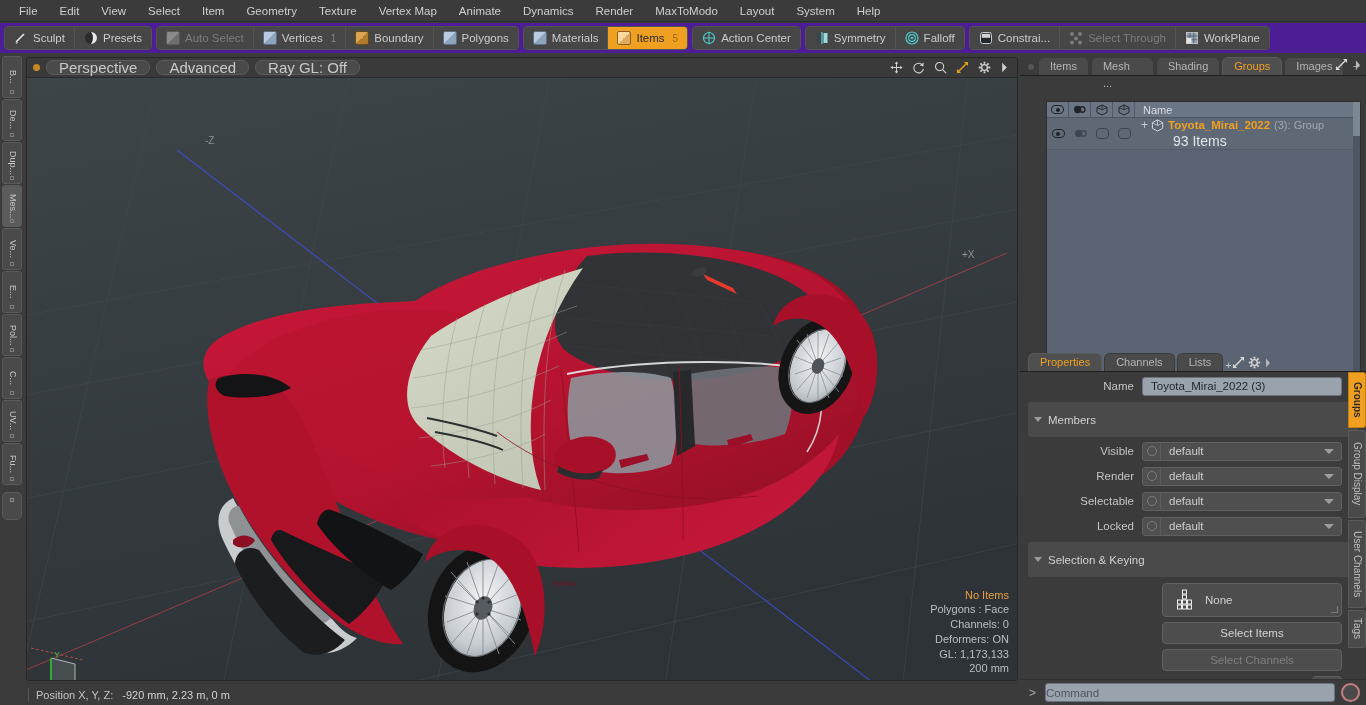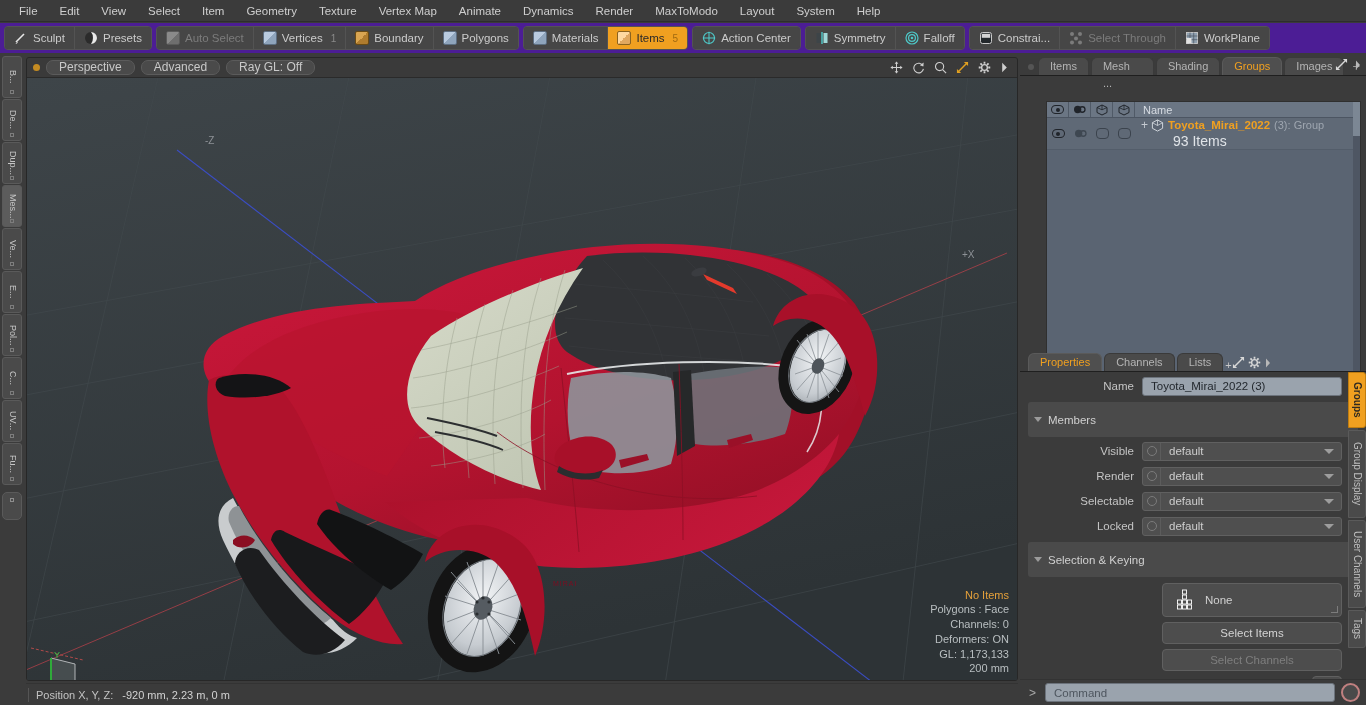--- a/index.html
+++ b/index.html
@@ -81,21 +81,21 @@
     background:#2e3436; border:1px solid #272727; border-radius:3px; overflow:hidden;
   }
   .vp-header {
     position:absolute; left:0; top:0; width:100%; height:20px;
     background:#3a3a3a; display:flex; align-items:center; padding:0 6px; gap:6px;
     border-bottom:1px solid #2a2a2a;
   }
   .vp-dot { width:7px; height:7px; border-radius:50%; background:#c48b22; flex:0 0 7px; }
   .vpbtn {
     height:15px; padding:0 12px; background:#4a4a4a; border:1px solid #5b5b5b;
-    border-radius:7px; font-size:12px; color:#c9c9c9; line-height:13px;
+    border-radius:7px; font-size:15px; color:#c9c9c9; line-height:13px;
     display:flex; align-items:center; justify-content:center; cursor:default;
     min-width:66px;
   }
   .vp-hdr-icons { position:absolute; right:8px; top:3px; display:flex; gap:9px; align-items:center; }
   .vp-hdr-icons svg { display:block; }
 
   .vp-canvas {
     position:absolute; left:0; top:20px; width:100%; height:604px;
     background:radial-gradient(ellipse 140% 110% at 45% 35%, #3c4448 0%, #353c3f 55%, #2d3336 100%);
   }
@@ -223,21 +223,21 @@
 
   
   .cmdbar {
     position:absolute; left:1020px; bottom:0; width:346px; height:26px;
     background:#3b3b3b; display:flex; align-items:center; padding:0 6px; gap:6px;
     border-top:1px solid #333;
   }
   .cmdbar .gt { color:#a9a9a9; font-size:12px; padding:0 3px; }
   .cmdinput {
     flex:1; height:19px; background:#9aa3ad; border:1px solid #6c737c; border-radius:3px;
-    display:flex; align-items:center; padding-left:8px; font-size:11.5px; color:#4e565f;
+    display:flex; align-items:center; padding-left:0; font-size:11.5px; color:#4e565f;
   }
   .cmdring { width:19px; height:19px; border-radius:50%; border:2px solid #c08080; background:#4a4a4a; flex:0 0 19px; }
 </style>
 </head>
 <body>
 
 <div id="app">
 
   <div class="menubar">
     <div class="mi">File</div>

